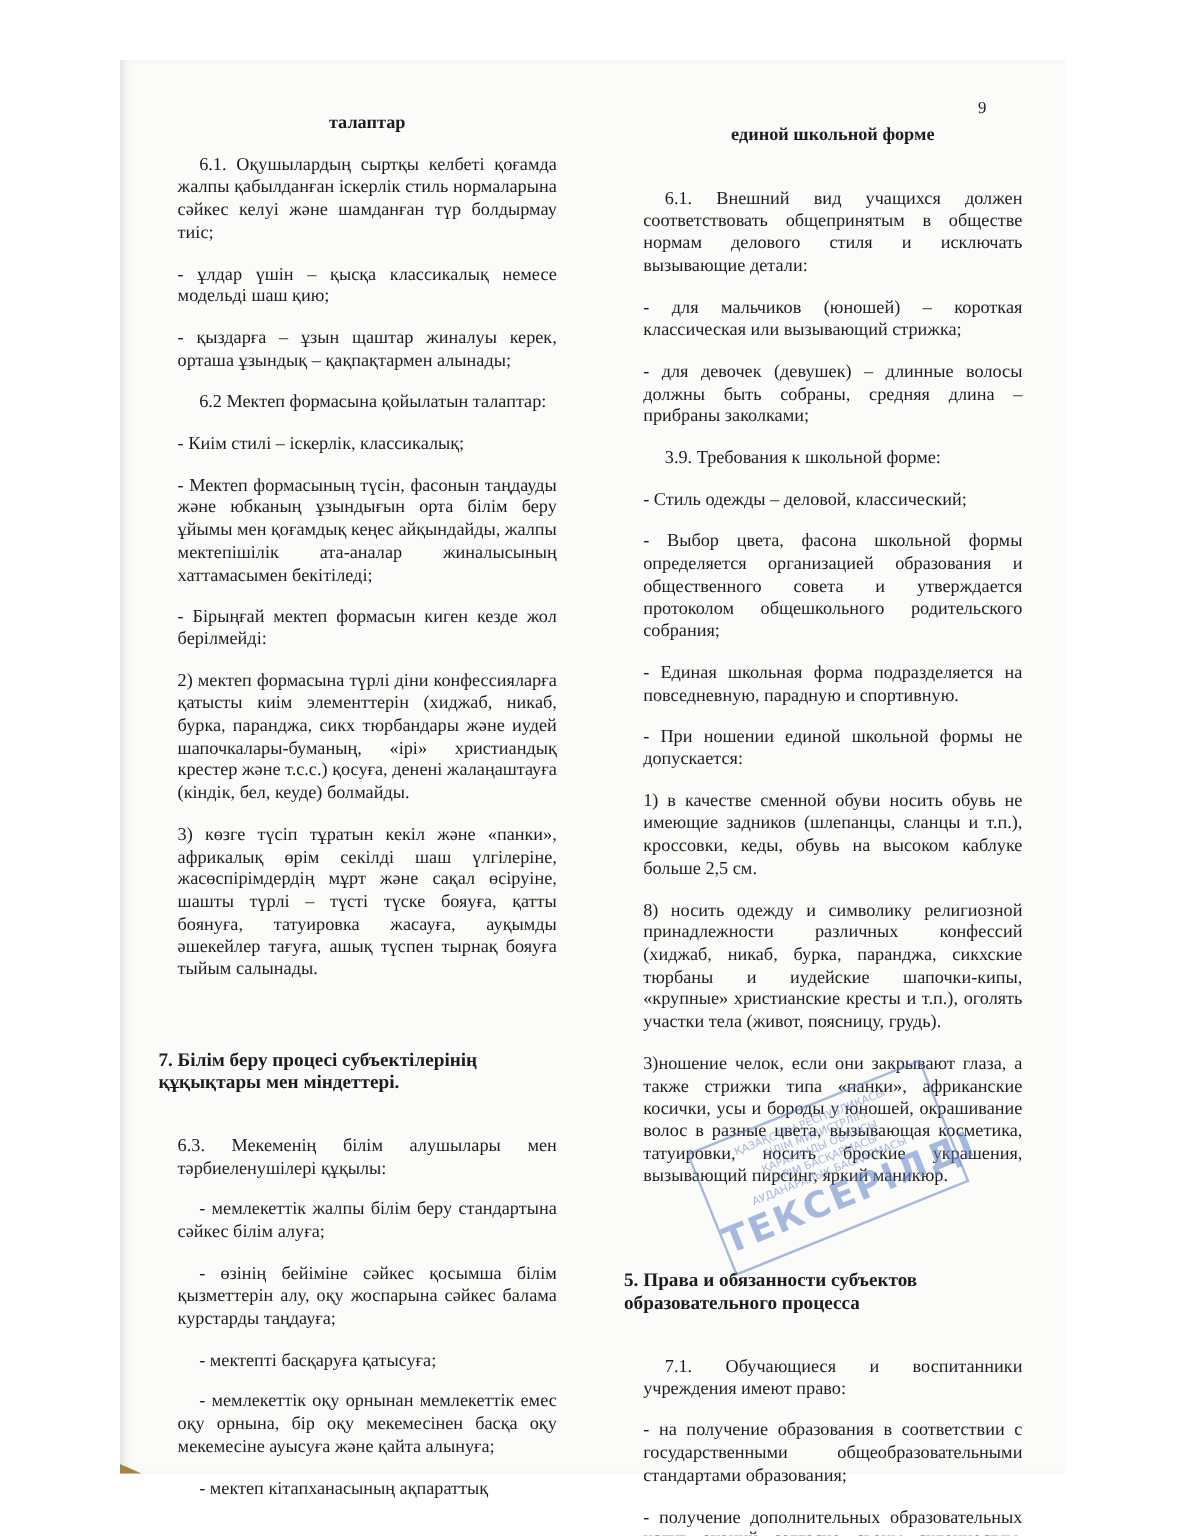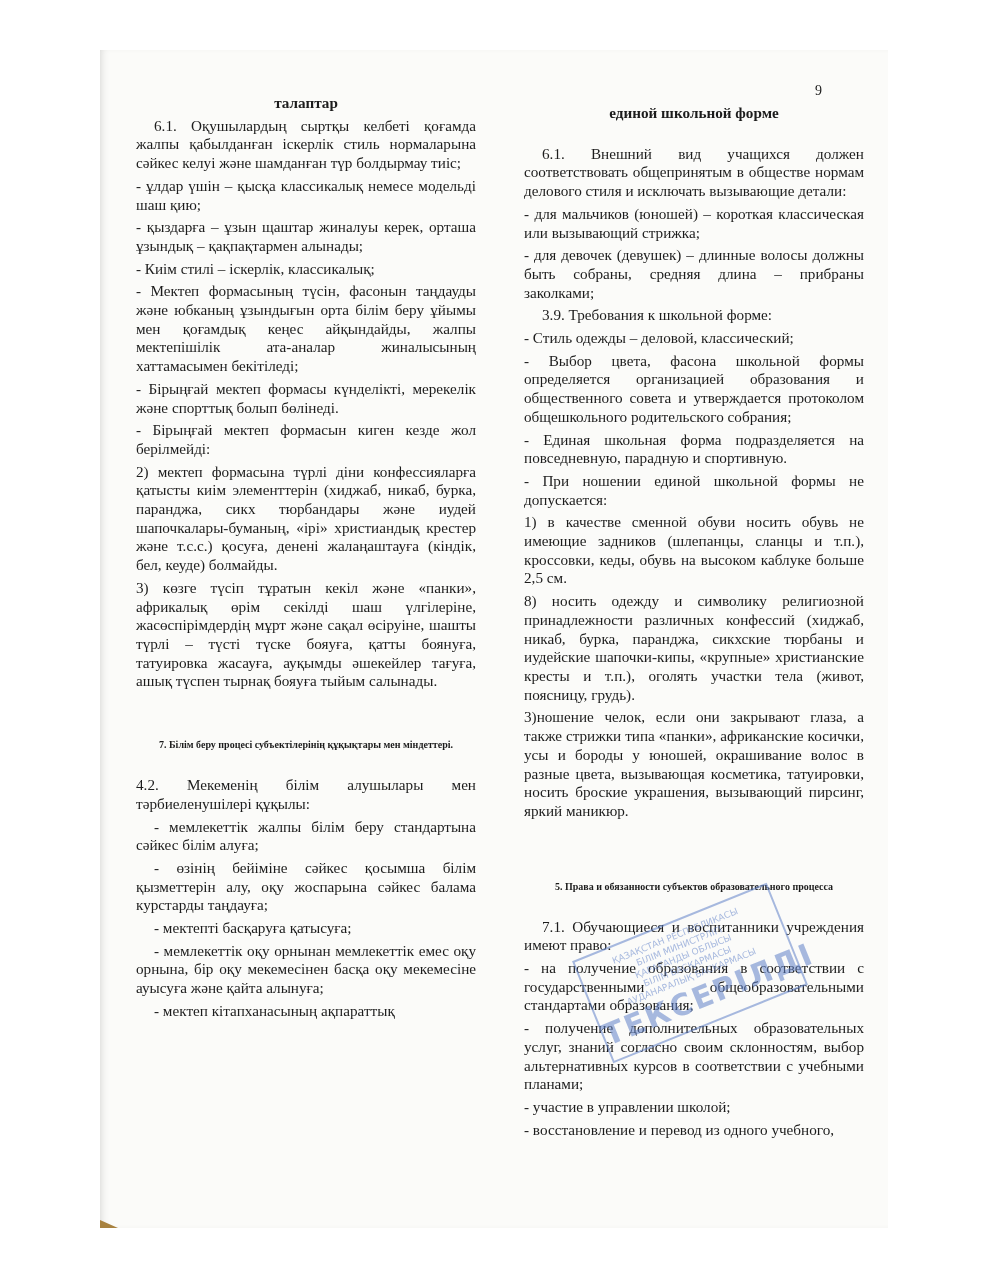--- a/index.html
+++ b/index.html
@@ -13,23 +13,23 @@
     }
     .corner-fold {
       position: absolute; left: 0; bottom: 0; width: 0; height: 0;
       border-left: 18px solid #a8823f; border-top: 8px solid transparent;
     }
     .page-number { position: absolute; right: 66px; top: 33px; font-size: 14px; }
     .col { position: absolute; top: 44px; width: 348px; font-size: 15.2px; line-height: 18.7px; }
     .col.left { left: 32px; }
     .col.right { left: 420px; top: 54px; }
     .heading { text-align: center; font-weight: bold; margin: 0; }
-    .p { margin: 4px; text-align: justify; }
+    .p { margin: 16px; text-align: justify; }
     .indent { text-indent: 18px; }
-    .sec-title { text-align: center; font-weight: bold; font-size: 10px; line-height: 19px; margin: 0; }
+    .sec-title { font-weight: bold; font-size: 16px; line-height: 19px; margin: 0; }
     .gap-l { height: 40px; }
     .gap-s { height: 18px; }
     .gap-r { height: 52px; }
     .stamp {
       position: absolute; left: 585px; top: 918px; width: 210px; height: 110px;
       border: 2px solid rgba(96,130,200,0.55);
       transform: rotate(-22deg);
       color: rgba(96,130,200,0.55);
       font-family: "DejaVu Sans", sans-serif;
       font-size: 9px; line-height: 11px; text-align: center;
@@ -41,30 +41,30 @@
 <body>
 
 <div class="page">
   <div class="page-number">9</div>
 
   <div class="col left">
     <p class="heading">талаптар</p>
     <p class="p indent">6.1. Оқушылардың сыртқы келбеті қоғамда жалпы қабылданған іскерлік стиль нормаларына сәйкес келуі және шамданған түр болдырмау тиіс;</p>
     <p class="p">- ұлдар үшін – қысқа классикалық немесе модельді шаш қию;</p>
     <p class="p">- қыздарға – ұзын щаштар жиналуы керек, орташа ұзындық – қақпақтармен алынады;</p>
+    <p class="p indent">6.2 Мектеп формасына қойылатын талаптар:</p>
     <p class="p">- Киім стилі – іскерлік, классикалық;</p>
     <p class="p">- Мектеп формасының түсін, фасонын таңдауды және юбканың ұзындығын орта білім беру ұйымы мен қоғамдық кеңес айқындайды, жалпы мектепішілік ата-аналар жиналысының хаттамасымен бекітіледі;</p>
-    <p class="p">- Бірыңғай мектеп формасы күнделікті, мерекелік және спорттық болып бөлінеді.</p>
     <p class="p">- Бірыңғай мектеп формасын киген кезде жол берілмейді:</p>
     <p class="p">2) мектеп формасына түрлі діни конфессияларға қатысты киім элементтерін (хиджаб, никаб, бурка, паранджа, сикх тюрбандары және иудей шапочкалары-буманың, «ірі» христиандық крестер және т.с.с.) қосуға, денені жалаңаштауға (кіндік, бел, кеуде) болмайды.</p>
     <p class="p">3) көзге түсіп тұратын кекіл және «панки», африкалық өрім секілді шаш үлгілеріне, жасөспірімдердің мұрт және сақал өсіруіне, шашты түрлі – түсті түске бояуға, қатты боянуға, татуировка жасауға, ауқымды әшекейлер тағуға, ашық түспен тырнақ бояуға тыйым салынады.</p>
     <div class="gap-l"></div>
     <p class="sec-title">7. Білім беру процесі субъектілерінің құқықтары мен міндеттері.</p>
     <div class="gap-s"></div>
-    <p class="p">4.2. Мекеменің білім алушылары мен тәрбиеленушілері құқылы:</p>
+    <p class="p">6.3. Мекеменің білім алушылары мен тәрбиеленушілері құқылы:</p>
     <p class="p indent">- мемлекеттік жалпы білім беру стандартына сәйкес білім алуға;</p>
     <p class="p indent">- өзінің бейіміне сәйкес қосымша білім қызметтерін алу, оқу жоспарына сәйкес балама курстарды таңдауға;</p>
     <p class="p indent">- мектепті басқаруға қатысуға;</p>
     <p class="p indent">- мемлекеттік оқу орнынан мемлекеттік емес оқу орнына, бір оқу мекемесінен басқа оқу мекемесіне ауысуға және қайта алынуға;</p>
     <p class="p indent">- мектеп кітапханасының ақпараттық</p>
   </div>
 
   <div class="col right">
     <p class="heading">единой школьной форме</p>
     <div class="gap-s"></div>

